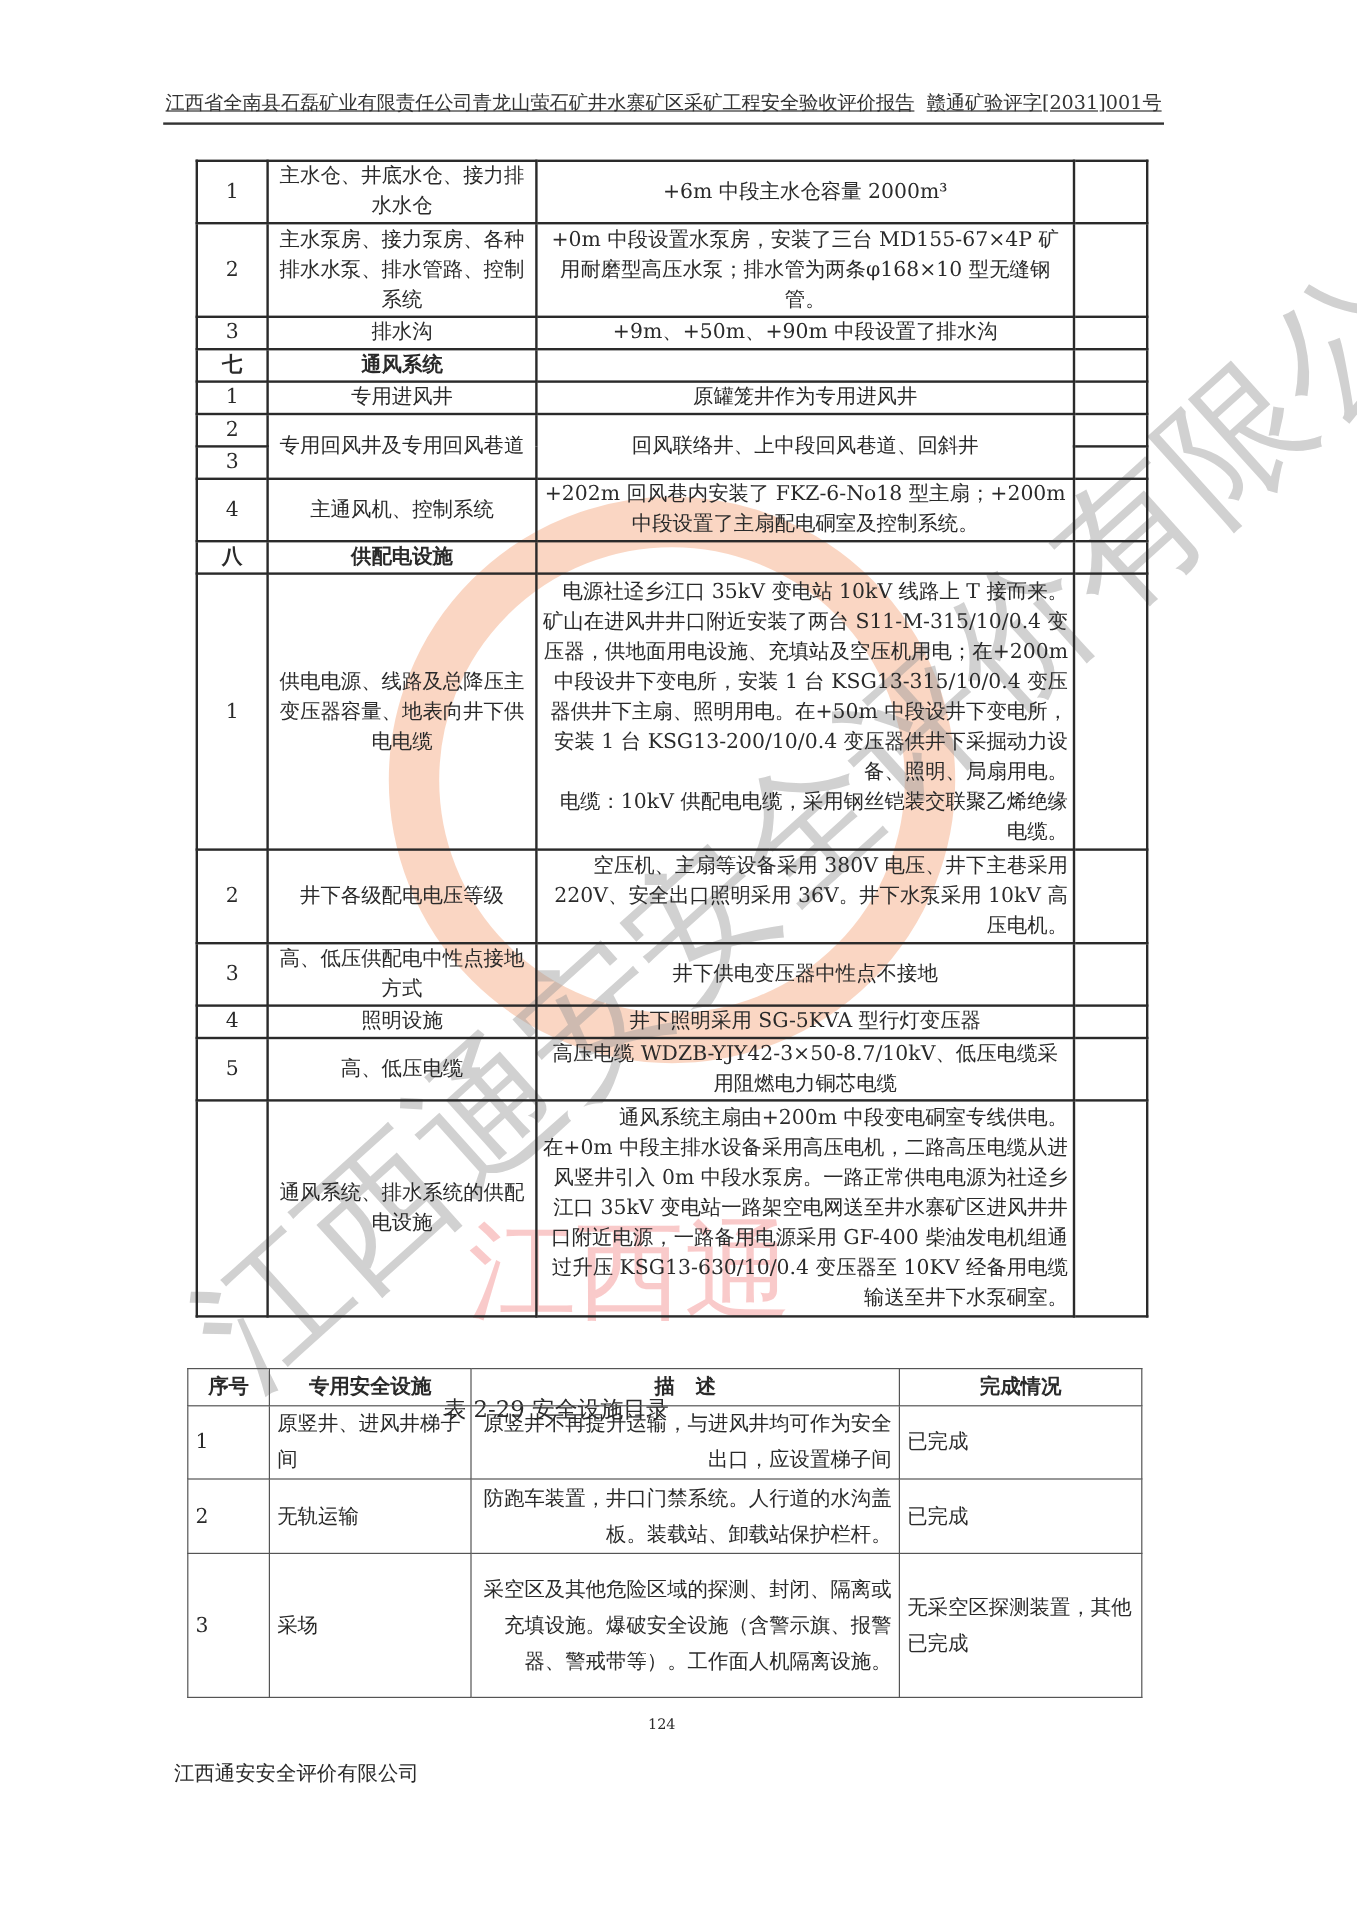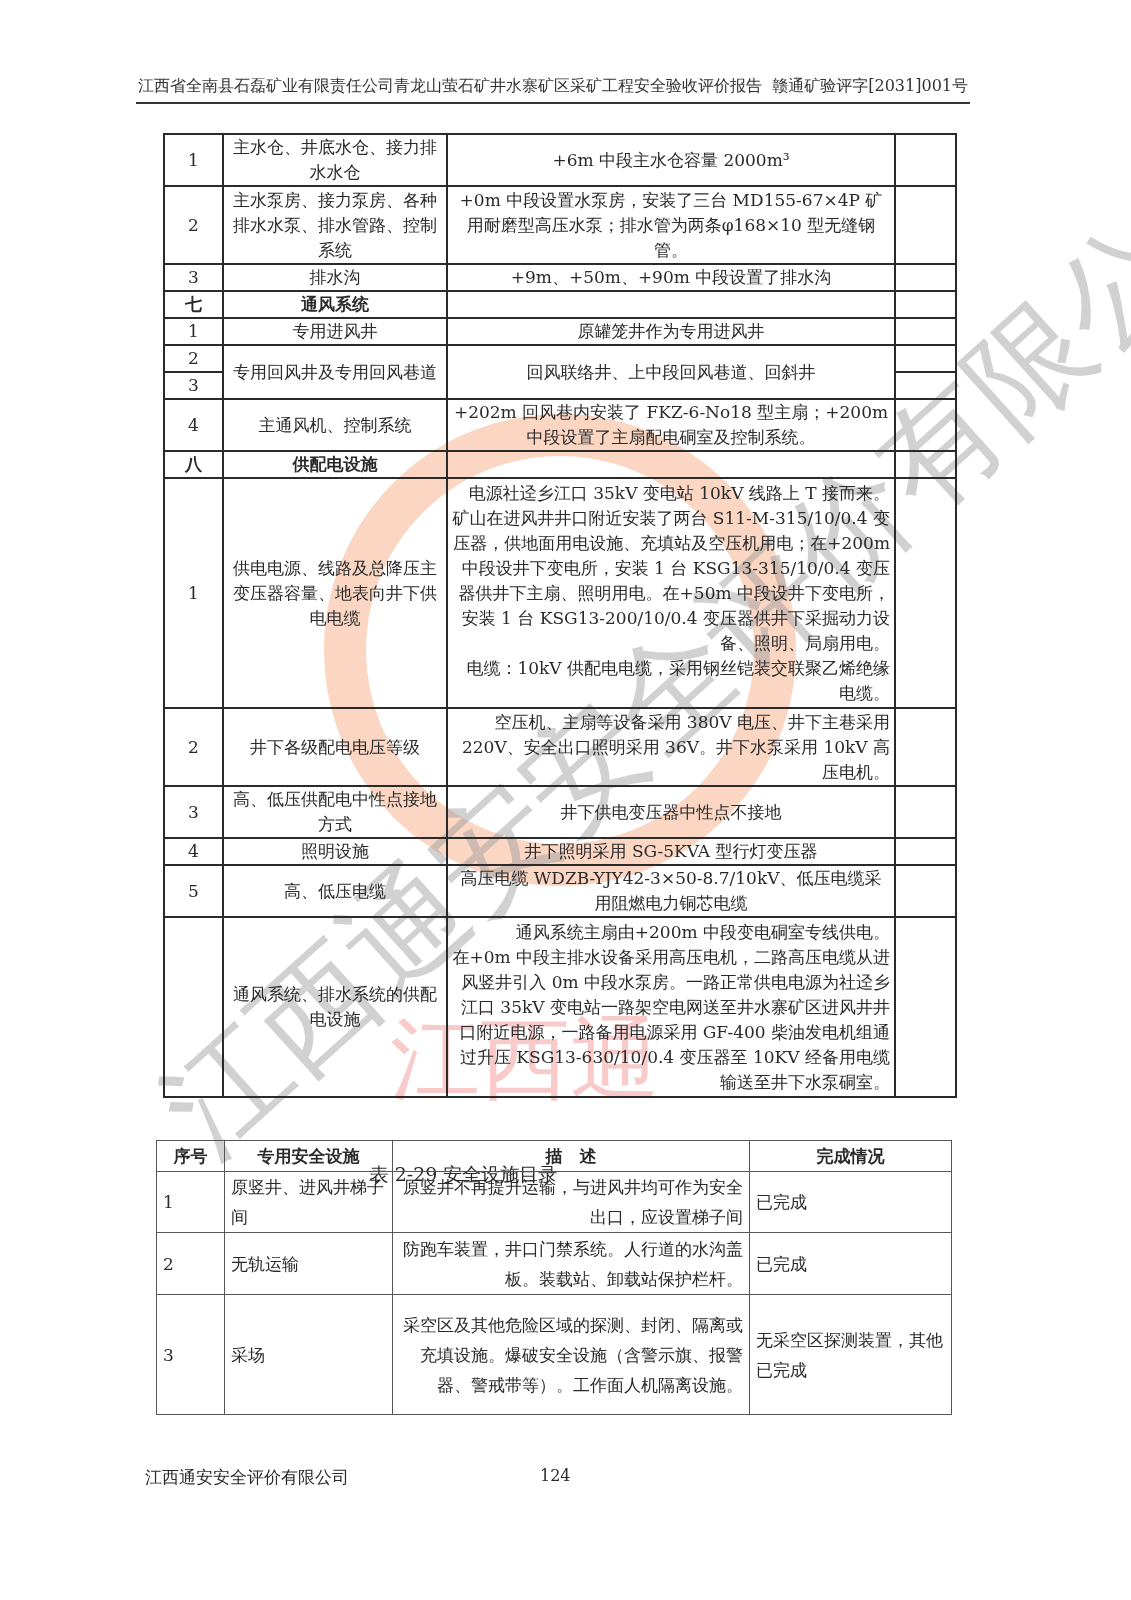--- a/index.html
+++ b/index.html
@@ -4,21 +4,21 @@
   <style>
     html, body { margin: 0; padding: 0; background: #ffffff; }
     body {
       width: 1131px; height: 1600px; position: relative; overflow: hidden;
       font-family: "DejaVu Serif", "Liberation Serif", serif;
       color: #2a2a2a;
     }
     .header {
       position: absolute; left: 138px; top: 76px; width: 830px;
       font-size: 16px; letter-spacing: 0px; white-space: nowrap;
-      display: flex; justify-content: space-between; color: #333;
+      display: flex; justify-content: space-between; color: #333; text-decoration: underline;
     }
     .header-rule {
       position: absolute; left: 136px; top: 102px; width: 834px; height: 2px;
       background: #333;
     }
     
     table { border-collapse: collapse; table-layout: fixed; }
     .t1 {
       position: absolute; left: 163px; top: 133px; width: 792px;
     }
@@ -38,21 +38,21 @@
     .t2 td, .t2 th {
       border: 1px solid #555; font-size: 17px; line-height: 30px;
       vertical-align: middle; padding: 0 6px;
     }
     .t2 th { font-weight: bold; line-height: 30px; }
     .t2 td.left { text-align: right; }
     .footer-left {
       position: absolute; left: 145px; top: 1466px; font-size: 17px;
     }
     .footer-page {
-      position: absolute; left: 540px; top: 1466px; font-size: 16px;
+      position: absolute; left: 540px; top: 1430px; font-size: 12px;
     }
     
     .wm {
       position: absolute; pointer-events: none;
     }
   </style>
 </head>
 <body>
 
 <svg class="wm" width="1131" height="1600" style="left:0;top:0;">

